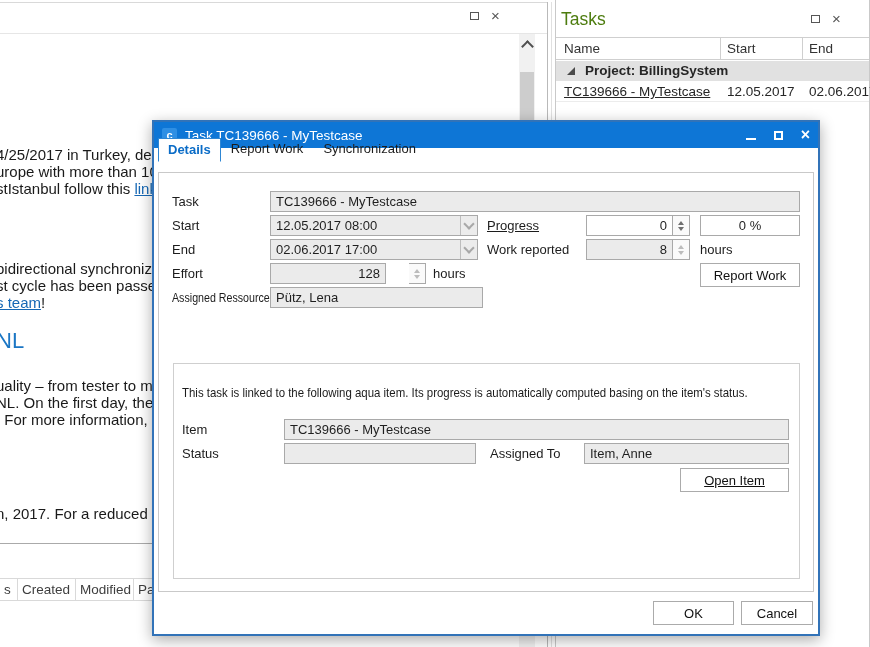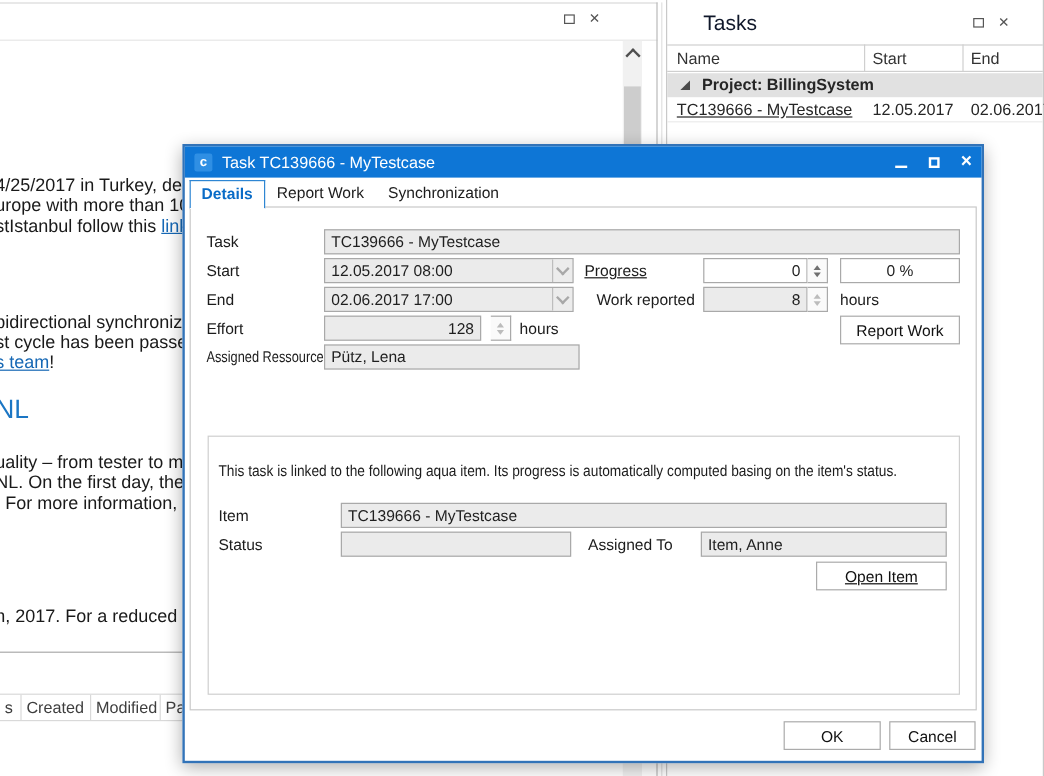--- a/index.html
+++ b/index.html
@@ -25,21 +25,21 @@
   .doc-grid-header{left:0;top:578px;width:519px;height:23px;border-top:1px solid #d9d9d9;border-bottom:1px solid #d9d9d9;box-sizing:border-box;background:#fff;}
   .doc-grid-header .cell{position:absolute;top:3px;font-size:13.5px;color:#3e3e3e;white-space:nowrap;}
   .doc-grid-header .sep{position:absolute;top:0;width:1px;height:21px;background:#d9d9d9;}
   .scrollbar{left:519px;top:34px;width:16px;height:613px;background:#f1f1f1;}
   .scroll-up{position:absolute;left:0;top:0;width:16px;height:20px;display:flex;align-items:center;justify-content:center;}
   .chev-up{width:7px;height:7px;border-left:2px solid #4f4f4f;border-top:2px solid #4f4f4f;transform:rotate(45deg);margin-top:4px;}
   .scroll-thumb{position:absolute;left:1px;top:38px;width:14px;height:92px;background:#cdcdcd;}
 
   
   .tasks-panel{left:555px;top:0;width:313px;height:647px;background:#fff;border-left:1px solid #c9c9c9;border-right:1px solid #c9c9c9;box-sizing:content-box;}
-  .tasks-title{position:absolute;left:30px;top:9px;font-size:17.5px;color:#0f172a;white-space:nowrap;text-align:center;}
+  .tasks-title{position:absolute;left:5px;top:9px;font-size:17.5px;color:#4d7c0f;white-space:nowrap;text-align:center;}
   .tasks-btns{position:absolute;left:255px;top:14px;display:flex;gap:12px;align-items:center;color:#565656;}
   .tasks-header{position:absolute;left:0;top:37px;width:100%;height:23px;border-top:1px solid #cfcfcf;border-bottom:1px solid #cfcfcf;box-sizing:border-box;}
   .tasks-header .cell{position:absolute;top:3px;font-size:13.5px;color:#333;white-space:nowrap;}
   .tasks-sep{position:absolute;top:37px;width:1px;height:23px;background:#cfcfcf;}
   .tasks-group{position:absolute;left:0;top:61px;width:100%;height:20px;background:#e1e1e1;cursor:default;}
   .tri-expand{position:absolute;left:11px;top:6px;width:0;height:0;border-left:8px solid transparent;border-bottom:8px solid #4a4a4a;}
   .tasks-group .glabel{position:absolute;left:29px;top:2px;font-size:13.5px;font-weight:bold;color:#262626;white-space:nowrap;}
   .tasks-row{position:absolute;left:0;top:82px;width:100%;height:20px;border-bottom:1px solid #ececec;box-sizing:border-box;}
   .tasks-row .cell{position:absolute;top:2px;font-size:13.5px;color:#262626;white-space:nowrap;}
   .task-link{color:#1668b5;text-decoration:underline;cursor:pointer;}
@@ -47,21 +47,21 @@
   
   .dlg{left:152px;top:120px;width:668px;height:516px;background:#fff;border:2px solid #3273b8;box-sizing:border-box;z-index:10;box-shadow:0 4px 14px rgba(0,0,0,.33);}
   .dlg-titlebar{position:absolute;left:0;top:0;width:664px;height:26px;background:#0e76d6;display:flex;align-items:center;padding:0 8px;box-sizing:border-box;}
   .dlg-icon{width:15px;height:15px;background:#2f8fe4;border-radius:2px;color:#fff;font-size:11px;font-weight:bold;display:flex;align-items:center;justify-content:center;flex:0 0 auto;}
   .dlg-title{color:#fff;font-size:13.5px;margin-left:8px;white-space:nowrap;}
   .dlg-ctrls{margin-left:auto;display:flex;gap:18px;align-items:center;height:100%;}
   .dlg-min{width:10px;height:8px;border-bottom:2px solid #fff;display:inline-block;}
   .dlg-max{width:9px;height:9px;border:2px solid #fff;box-sizing:border-box;display:inline-block;}
   .dlg-close{color:#fff;font-size:16px;font-weight:bold;line-height:14px;}
 
-  .tabstrip{position:absolute;left:4px;top:28px;display:flex;align-items:flex-end;height:23px;z-index:2;text-align:right;}
+  .tabstrip{position:absolute;left:4px;top:16px;display:flex;align-items:flex-end;height:23px;z-index:2;text-align:right;}
   .tab{font-size:13px;color:#1c1c1c;padding:3px 9px 4px 9px;white-space:nowrap;border:1px solid transparent;cursor:default;}
   .tab.active{color:#0a6cc7;font-weight:bold;background:#fff;border:1px solid #2e86d3;border-bottom:1px solid #fff;margin-bottom:-1px;}
   .tabpage{position:absolute;left:4px;top:50px;width:656px;height:420px;border:1px solid #c9c9c9;box-sizing:border-box;background:#fff;}
 
   .lbl{position:absolute;font-size:13px;color:#1c1c1c;line-height:21px;white-space:nowrap;}
   .squeeze{transform:scaleX(0.82);transform-origin:left center;}
   .squeeze2{transform:scaleX(0.88);transform-origin:left center;}
   .fld{position:absolute;height:21px;box-sizing:border-box;border:1px solid #a9a9a9;background:#ebebeb;font-size:13px;color:#1f1f1f;display:flex;align-items:center;padding:0 5px;white-space:nowrap;overflow:hidden;}
   .fld.white{background:#fff;}
   .fld.num{justify-content:flex-end;}
@@ -193,32 +193,32 @@
       <span>0 %</span>
     </div>
 
   <span class="lbl" style="left:18px;top:117px;">End</span>
   <div class="fld combo" style="left:116px;top:117px;width:208px;">
     <span>02.06.2017 17:00</span>
     <span class="dropbtn">
         <span class="chev-dn"></span>
       </span>
   </div>
-  <span class="lbl" style="left:343px;top:117px;">Work reported</span>
+  <span class="lbl" style="left:333px;top:117px;">Work reported</span>
   <div class="fld num" style="left:432px;top:117px;width:87px;">
       <span>8</span>
     </div>
   <div class="spinbox spin-dis" style="left:519px;top:117px;">
       <span class="arr-up"></span>
       <span class="arr-dn"></span>
     </div>
   <span class="lbl" style="left:546px;top:117px;">hours</span>
 
   <span class="lbl" style="left:18px;top:141px;">Effort</span>
-  <div class="fld num" style="left:116px;top:141px;width:131px;">
+  <div class="fld num" style="left:116px;top:141px;width:116px;">
       <span>128</span>
     </div>
   <div class="spinbox spin-dis" style="left:255px;top:141px;">
       <span class="arr-up"></span>
       <span class="arr-dn"></span>
     </div>
   <span class="lbl" style="left:279px;top:141px;">hours</span>
   <div class="btn" style="left:546px;top:141px;width:100px;height:24px;">
       <span>Report Work</span>
     </div>

